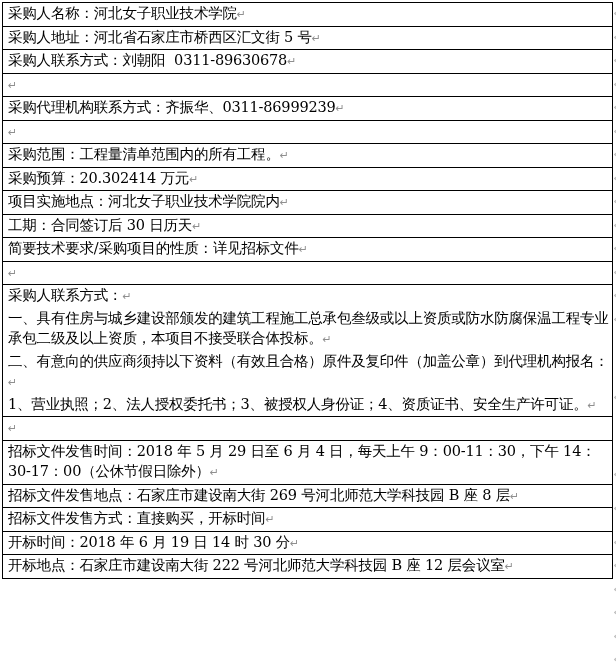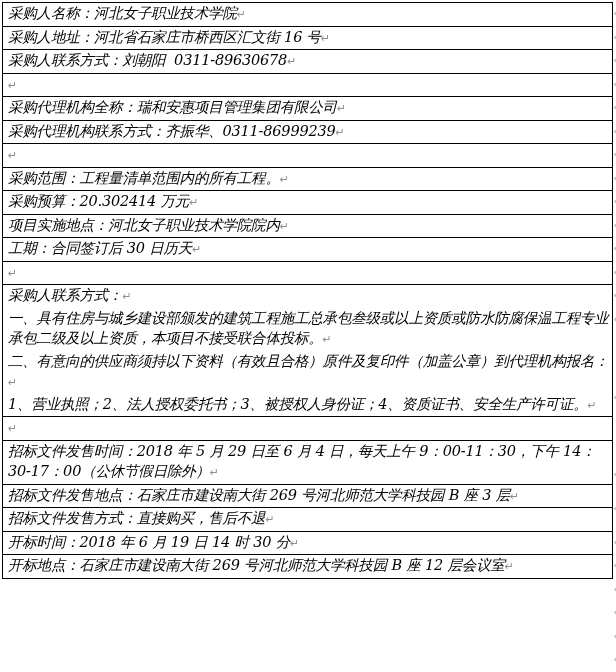--- a/index.html
+++ b/index.html
@@ -11,21 +11,20 @@
     width: 616px;
     height: 672px;
     overflow: hidden;
     font-family: "DejaVu Serif", "Liberation Serif", serif;
   }
   .page {
     position: relative;
     width: 616px;
     height: 672px;
     background: #ffffff;
-    font-style: italic;
   }
   table.doc-table {
     position: absolute;
     left: 2px;
     top: 2px;
     width: 611px;
     border-collapse: collapse;
     table-layout: fixed;
   }
   table.doc-table td {
@@ -65,36 +64,31 @@
 <div class="page" id="page">
   <table class="doc-table">
     <tbody id="tbody">
         <tr>
           <td>
             <div class="para"><span class="ptext">采购人名称：河北女子职业技术学院</span><span class="pmark">↵</span></div>
           </td>
         </tr>
         <tr>
           <td>
-            <div class="para"><span class="ptext">采购人地址：河北省石家庄市桥西区汇文街 16 号</span><span class="pmark">↵</span></div>
+            <div class="para"><span class="ptext">采购人地址：河北省石家庄市桥西区汇文街 5 号</span><span class="pmark">↵</span></div>
           </td>
         </tr>
         <tr>
           <td>
             <div class="para"><span class="ptext">采购人联系方式：刘朝阳  0311-89630678</span><span class="pmark">↵</span></div>
           </td>
         </tr>
         <tr>
           <td>
             <div class="para"><span class="ptext"></span><span class="pmark">↵</span></div>
-          </td>
-        </tr>
-        <tr>
-          <td>
-            <div class="para"><span class="ptext">采购代理机构全称：瑞和安惠项目管理集团有限公司</span><span class="pmark">↵</span></div>
           </td>
         </tr>
         <tr>
           <td>
             <div class="para"><span class="ptext">采购代理机构联系方式：齐振华、0311-86999239</span><span class="pmark">↵</span></div>
           </td>
         </tr>
         <tr>
           <td>
             <div class="para"><span class="ptext"></span><span class="pmark">↵</span></div>
@@ -115,20 +109,25 @@
             <div class="para"><span class="ptext">项目实施地点：河北女子职业技术学院院内</span><span class="pmark">↵</span></div>
           </td>
         </tr>
         <tr>
           <td>
             <div class="para"><span class="ptext">工期：合同签订后 30 日历天</span><span class="pmark">↵</span></div>
           </td>
         </tr>
         <tr>
           <td>
+            <div class="para"><span class="ptext">简要技术要求/采购项目的性质：详见招标文件</span><span class="pmark">↵</span></div>
+          </td>
+        </tr>
+        <tr>
+          <td>
             <div class="para"><span class="ptext"></span><span class="pmark">↵</span></div>
           </td>
         </tr>
         <tr>
           <td>
             <div class="para"><span class="ptext">采购人联系方式：</span><span class="pmark">↵</span></div>
             <div class="para"><span class="ptext">一、具有住房与城乡建设部颁发的建筑工程施工总承包叁级或以上资质或防水防腐保温工程专业承包二级及以上资质，本项目不接受联合体投标。</span><span class="pmark">↵</span></div>
             <div class="para"><span class="ptext">二、有意向的供应商须持以下资料（有效且合格）原件及复印件（加盖公章）到代理机构报名：</span><span class="pmark">↵</span></div>
             <div class="para"><span class="ptext">1、营业执照；2、法人授权委托书；3、被授权人身份证；4、资质证书、安全生产许可证。</span><span class="pmark">↵</span></div>
           </td>
@@ -138,36 +137,36 @@
             <div class="para"><span class="ptext"></span><span class="pmark">↵</span></div>
           </td>
         </tr>
         <tr>
           <td>
             <div class="para"><span class="ptext">招标文件发售时间：2018 年 5 月 29 日至 6 月 4 日，每天上午 9：00-11：30，下午 14：30-17：00（公休节假日除外）</span><span class="pmark">↵</span></div>
           </td>
         </tr>
         <tr>
           <td>
-            <div class="para"><span class="ptext">招标文件发售地点：石家庄市建设南大街 269 号河北师范大学科技园 B 座 3 层</span><span class="pmark">↵</span></div>
+            <div class="para"><span class="ptext">招标文件发售地点：石家庄市建设南大街 269 号河北师范大学科技园 B 座 8 层</span><span class="pmark">↵</span></div>
           </td>
         </tr>
         <tr>
           <td>
-            <div class="para"><span class="ptext">招标文件发售方式：直接购买，售后不退</span><span class="pmark">↵</span></div>
+            <div class="para"><span class="ptext">招标文件发售方式：直接购买，开标时间</span><span class="pmark">↵</span></div>
           </td>
         </tr>
         <tr>
           <td>
             <div class="para"><span class="ptext">开标时间：2018 年 6 月 19 日 14 时 30 分</span><span class="pmark">↵</span></div>
           </td>
         </tr>
         <tr>
           <td>
-            <div class="para"><span class="ptext">开标地点：石家庄市建设南大街 269 号河北师范大学科技园 B 座 12 层会议室</span><span class="pmark">↵</span></div>
+            <div class="para"><span class="ptext">开标地点：石家庄市建设南大街 222 号河北师范大学科技园 B 座 12 层会议室</span><span class="pmark">↵</span></div>
           </td>
         </tr>
       </tbody>
   </table>
 <span class="row-end-mark" style="top: 10.25px;">↵</span>
     <span class="row-end-mark" style="top: 33.75px;">↵</span>
     <span class="row-end-mark" style="top: 57.25px;">↵</span>
     <span class="row-end-mark" style="top: 80.75px;">↵</span>
     <span class="row-end-mark" style="top: 104.25px;">↵</span>
     <span class="row-end-mark" style="top: 127.75px;">↵</span>

